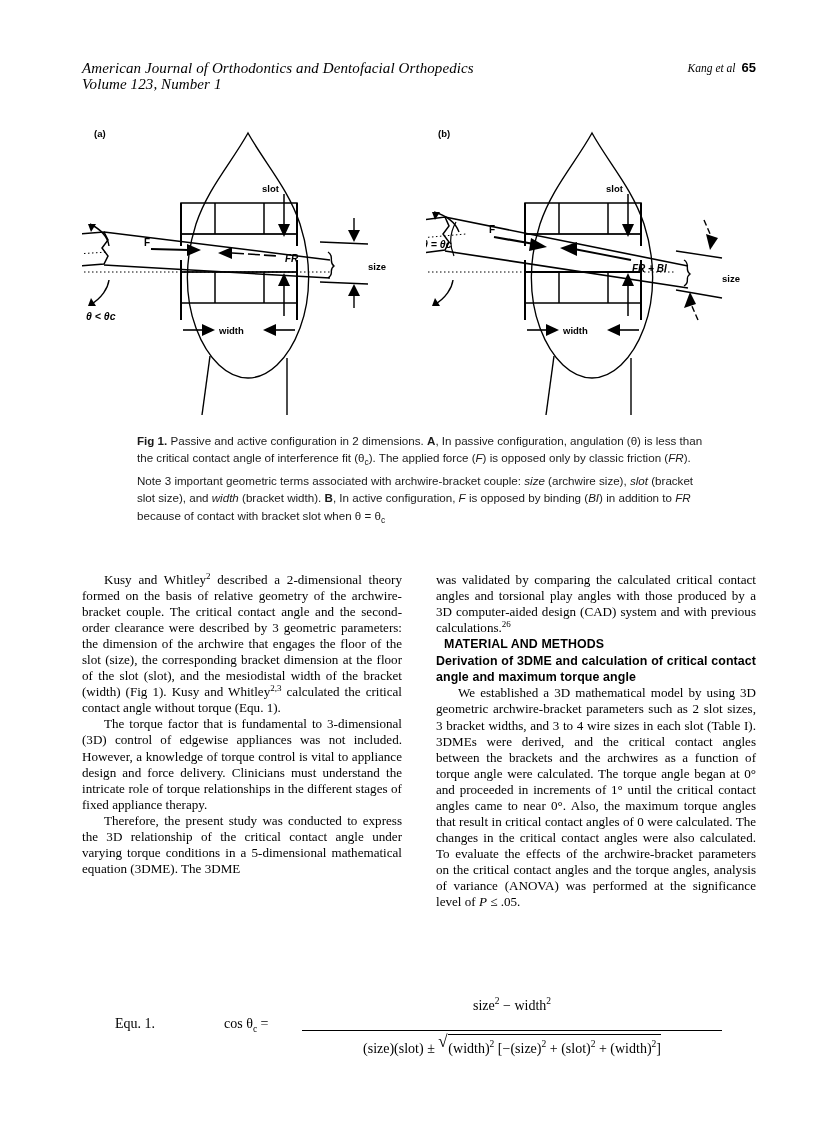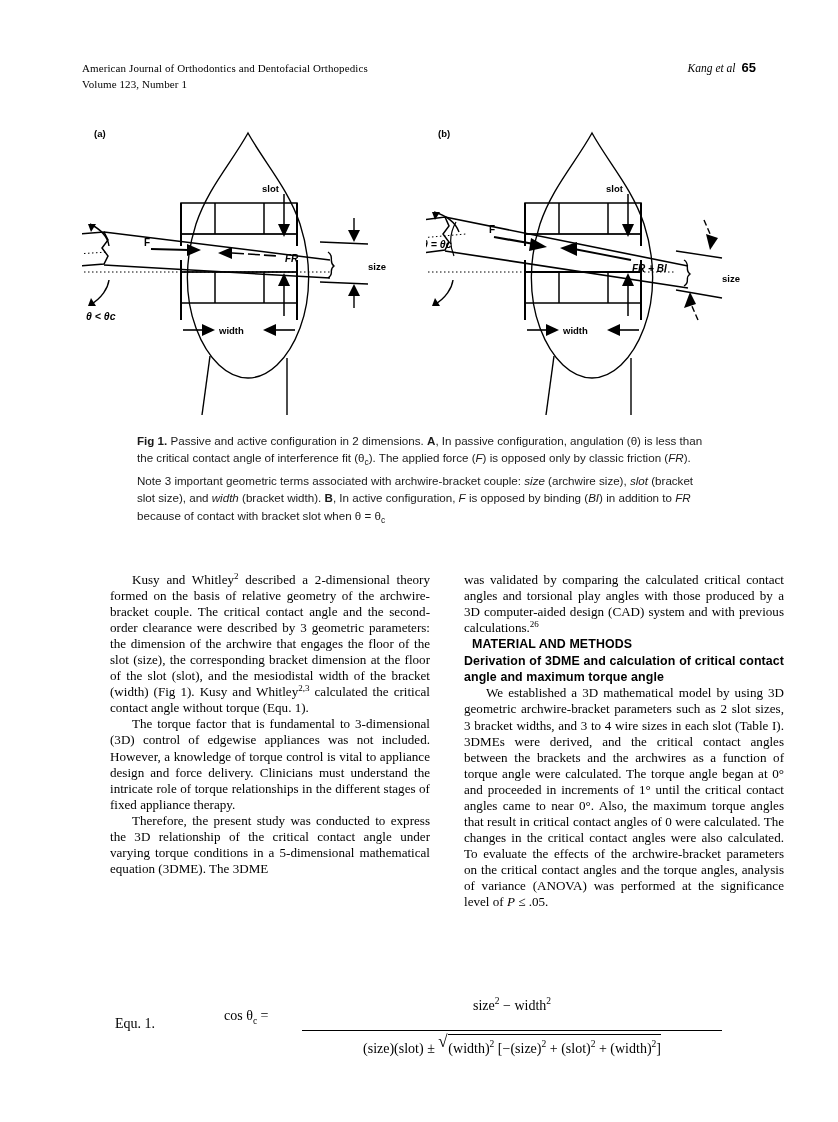--- a/index.html
+++ b/index.html
@@ -21,21 +21,22 @@
     position: absolute;
     left: 82px;
     top: 60px;
     width: 674px;
     height: 38px;
   }
   .rh-left {
     position: absolute;
     left: 0;
     top: 0;
-    font-size: 11px;
+    font-style: italic;
+    font-size: 15px;
     line-height: 16px;
     letter-spacing: .1px;
   }
   .rh-right {
     position: absolute;
     right: 0;
     top: 0;
     font-size: 11.5px;
     line-height: 16px;
     white-space: nowrap;
@@ -85,21 +86,20 @@
 
   
   .col {
     position: absolute;
     top: 572px;
     width: 320px;
     font-size: 13.1px;
     line-height: 16.05px;
     text-align: justify;
     text-justify: inter-word;
-    margin-left: 28px;
   }
   #col-left  { left: 82px; }
   #col-right { left: 436px; }
 
   .col p {
     margin: 0;
     text-indent: 22px;
   }
   .col p.noindent { text-indent: 0; }
   .col sup {
@@ -138,21 +138,21 @@
   }
   #equ-label {
     position: absolute;
     left: 33px;
     top: 20px;
     font-size: 14px;
   }
   #equ-lhs {
     position: absolute;
     left: 142px;
-    top: 12px;
+    top: 20px;
     font-size: 14px;
     white-space: nowrap;
   }
   #equ-lhs .sub {
     font-size: 9.5px;
     vertical-align: sub;
     line-height: 0;
   }
   #equ-frac {
     position: absolute;

